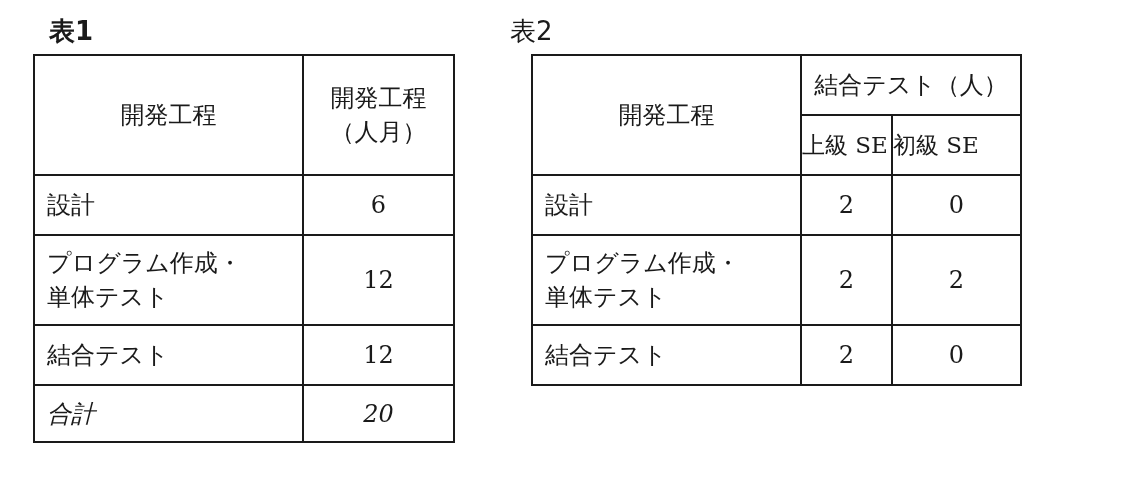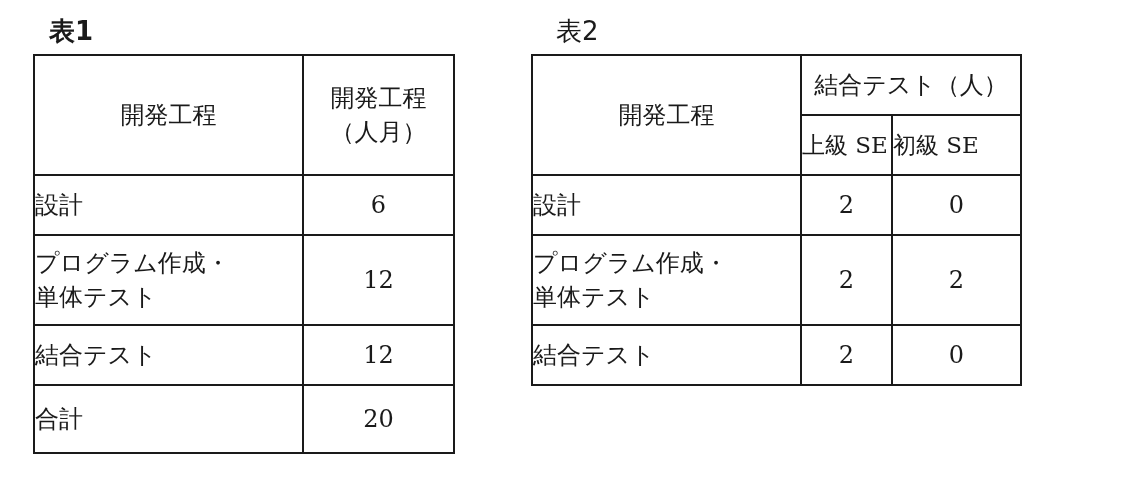--- a/index.html
+++ b/index.html
@@ -3,21 +3,21 @@
 <meta charset="utf-8">
 <style>
   html, body { margin: 0; padding: 0; background: #ffffff; }
   body { width: 1128px; height: 478px; position: relative; overflow: hidden;
          font-family: "DejaVu Serif", "Liberation Serif", serif; color: #1a1a1a; }
   .caption { position: absolute; font-size: 26px; line-height: 30px; font-family: "DejaVu Sans", sans-serif; }
   table { position: absolute; border-collapse: collapse; table-layout: fixed; }
   td, th { border: 2px solid #1a1a1a; padding: 0; font-weight: normal;
            font-family: "DejaVu Sans", sans-serif; font-size: 24px; }
   .num { text-align: center; font-family: "DejaVu Serif", "Liberation Serif", serif; font-size: 24px; }
-  .lbl { text-align: left; padding-left: 0; line-height: 34px; }
+  .lbl { text-align: left; padding-left: 12px; line-height: 34px; }
   .hdr { text-align: center; line-height: 34px; }
   .hdr-se { text-align: left; font-size: 23px; }
   .se { font-family: "DejaVu Serif", "Liberation Serif", serif; }
 </style>
 </head>
 <body>
 
 <div class="caption" style="left:49px; top:16px;font-weight:bold;">表1</div>
 
 <table style="left:33px; top:54px; width:420px;">
@@ -41,28 +41,28 @@
     <td class="lbl">
       <div>プログラム作成・</div>
       <div>単体テスト</div>
     </td>
     <td class="num">12</td>
   </tr>
   <tr style="height:60px;">
     <td class="lbl">結合テスト</td>
     <td class="num">12</td>
   </tr>
-  <tr style="height:68px;">
+  <tr style="height:57px;font-style:italic;">
     <td class="lbl">合計</td>
     <td class="num">20</td>
   </tr>
 </tbody>
   </table>
 
-<div class="caption" style="left:556px; top:16px;">表2</div>
+<div class="caption" style="left:510px; top:16px;">表2</div>
 
 <table style="left:531px; top:54px; width:489px;">
   <colgroup>
       <col style="width:269px">
       <col style="width:91px">
       <col style="width:129px">
     </colgroup>
   <tbody>
       <tr style="height:60px;">
     <td class="hdr" rowspan="2">開発工程</td>

